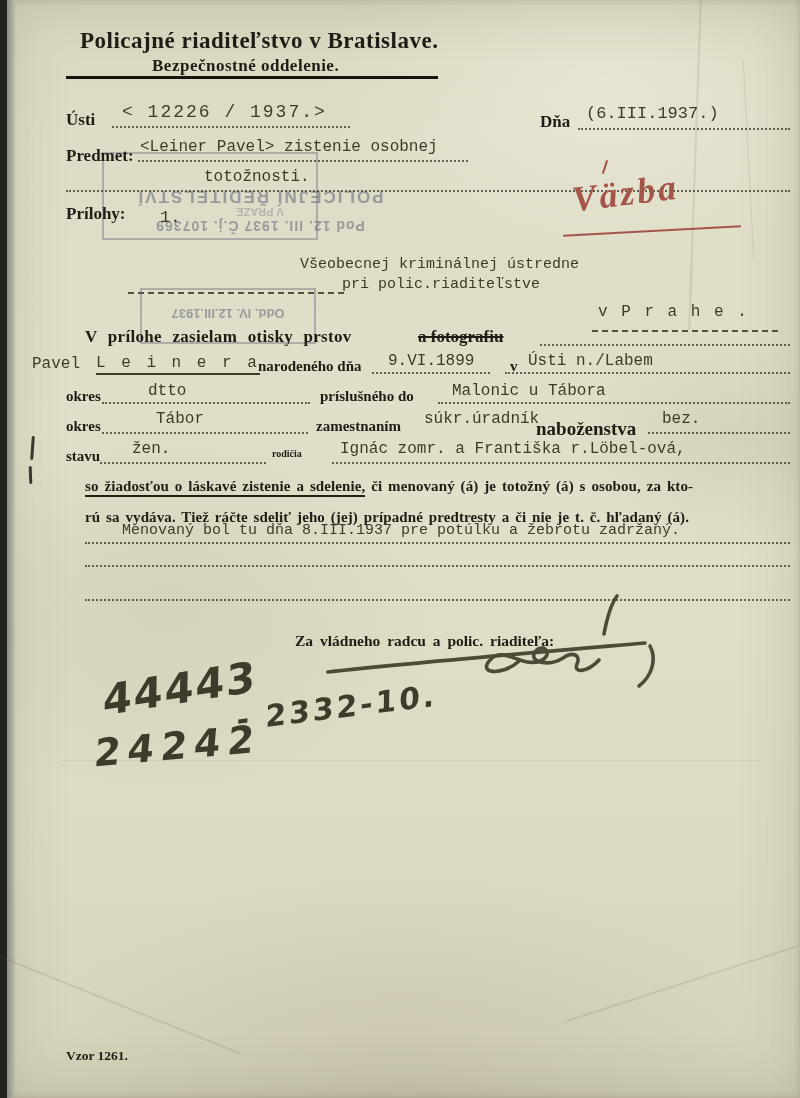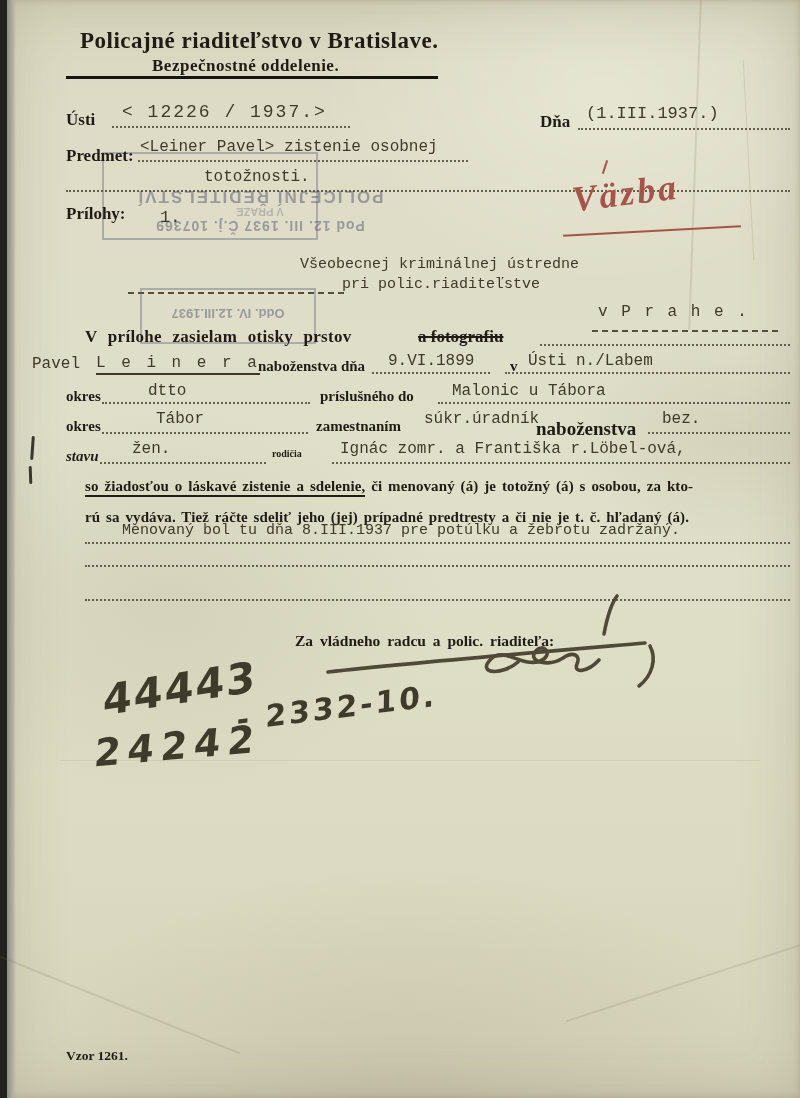--- a/index.html
+++ b/index.html
@@ -74,21 +74,21 @@
   <div style="font-size:17px;letter-spacing:2px;">POLICEJNÍ ŘEDITELSTVÍ</div>
 </div>
 <div class="stamp-box" style="left:102px;top:152px;width:212px;height:84px;"></div>
 
 <div class="printed" style="left:66px;top:110px;font-size:17px;">Ústi</div>
 <div class="dotline" style="left:112px;top:108px;width:238px;"></div>
 <div class="typed" style="left:122px;top:102px;font-size:18px;letter-spacing:2px;">&lt; 12226 / 1937.&gt;</div>
 
 <div class="printed" style="left:540px;top:112px;font-size:17px;">Dňa</div>
 <div class="dotline" style="left:578px;top:110px;width:212px;"></div>
-<div class="typed" style="left:586px;top:104px;font-size:17px;">(1.III.1937.)</div>
+<div class="typed" style="left:586px;top:104px;font-size:17px;">(6.III.1937.)</div>
 
 <div class="printed" style="left:66px;top:146px;font-size:17px;">Predmet:</div>
 <div class="dotline" style="left:138px;top:142px;width:330px;"></div>
 <div class="typed" style="left:140px;top:138px;font-size:16px;">&lt;Leiner Pavel&gt; zistenie osobnej</div>
 <div class="typed" style="left:204px;top:168px;font-size:16px;">totožnosti.</div>
 <div class="dotline" style="left:66px;top:172px;width:724px;"></div>
 
 <div class="printed" style="left:66px;top:204px;font-size:17px;">Prílohy:</div>
 <div class="typed" style="left:160px;top:208px;font-size:17px;">1.</div>
 
@@ -106,21 +106,21 @@
 
 <div class="typed" style="left:598px;top:303px;font-size:16px;letter-spacing:2px;">v  P r a h e .</div>
 <div class="dashline" style="left:592px;top:320px;width:186px;"></div>
 
 <div class="printed" style="left:85px;top:327px;font-size:17px;word-spacing:6px;letter-spacing:.3px;">V prílohe zasielam otisky prstov</div>
 <div class="printed strike" style="left:418px;top:327px;font-size:17px;">a fotografiu</div>
 <div class="dotline" style="left:540px;top:326px;width:250px;"></div>
 
 <div class="typed" style="left:32px;top:355px;font-size:16px;">Pavel</div>
 <div class="typed uline" style="left:96px;top:354px;font-size:16px;letter-spacing:3px;border-color:#36321f;">L e i n e r a</div>
-<div class="printed" style="left:258px;top:358px;font-size:15px;">naboženstva dňa</div>
+<div class="printed" style="left:258px;top:358px;font-size:15px;">narodeného dňa</div>
 <div class="dotline" style="left:372px;top:354px;width:118px;"></div>
 <div class="typed" style="left:388px;top:352px;font-size:16px;">9.VI.1899</div>
 <div class="printed" style="left:510px;top:358px;font-size:15px;">v</div>
 <div class="typed" style="left:528px;top:352px;font-size:16px;">Ústi n./Labem</div>
 <div class="dotline" style="left:505px;top:354px;width:285px;"></div>
 
 <div class="printed" style="left:66px;top:388px;font-size:15px;">okres</div>
 <div class="dotline" style="left:102px;top:384px;width:208px;"></div>
 <div class="typed" style="left:148px;top:382px;font-size:16px;">dtto</div>
 <div class="printed" style="left:320px;top:388px;font-size:15px;">príslušného do</div>
@@ -129,21 +129,21 @@
 
 <div class="printed" style="left:66px;top:418px;font-size:15px;">okres</div>
 <div class="dotline" style="left:102px;top:414px;width:206px;"></div>
 <div class="typed" style="left:156px;top:410px;font-size:16px;">Tábor</div>
 <div class="printed" style="left:316px;top:418px;font-size:15px;">zamestnaním</div>
 <div class="typed" style="left:424px;top:410px;font-size:16px;font-family:Liberation Mono, monospace;">súkr.úradník</div>
 <div class="printed" style="left:536px;top:418px;font-size:19px;">naboženstva</div>
 <div class="dotline" style="left:648px;top:414px;width:142px;"></div>
 <div class="typed" style="left:662px;top:410px;font-size:16px;">bez.</div>
 
-<div class="printed" style="left:66px;top:448px;font-size:15px;font-style:italic;">stavu</div>
+<div class="printed" style="left:66px;top:448px;font-size:15px;">stavu</div>
 <div class="dotline" style="left:100px;top:444px;width:166px;"></div>
 <div class="typed" style="left:132px;top:440px;font-size:16px;">žen.</div>
 <div class="printed" style="left:272px;top:448px;font-size:10px;">rodičia</div>
 <div class="dotline" style="left:332px;top:444px;width:458px;"></div>
 <div class="typed" style="left:340px;top:440px;font-size:16px;">Ignác zomr. a Františka r.Löbel-ová,</div>
 
 <div class="printed" style="left:85px;top:478px;font-size:15px;letter-spacing:.1px;word-spacing:2px;"><span class="uline">so žiadosťou o láskavé zistenie a sdelenie,</span><span> či menovaný (á) je totožný (á) s osobou, za kto-</span></div>
 <div class="printed" style="left:85px;top:509px;font-size:15px;letter-spacing:.1px;word-spacing:2px;">rú sa vydáva. Tiež ráčte sdeliť jeho (jej) prípadné predtresty a či nie je t. č. hľadaný (á).</div>
 
 <div class="typed" style="left:122px;top:522px;font-size:15px;">Menovaný bol tu dňa 8.III.1937 pre potúlku a žebrotu zadržaný.</div>

